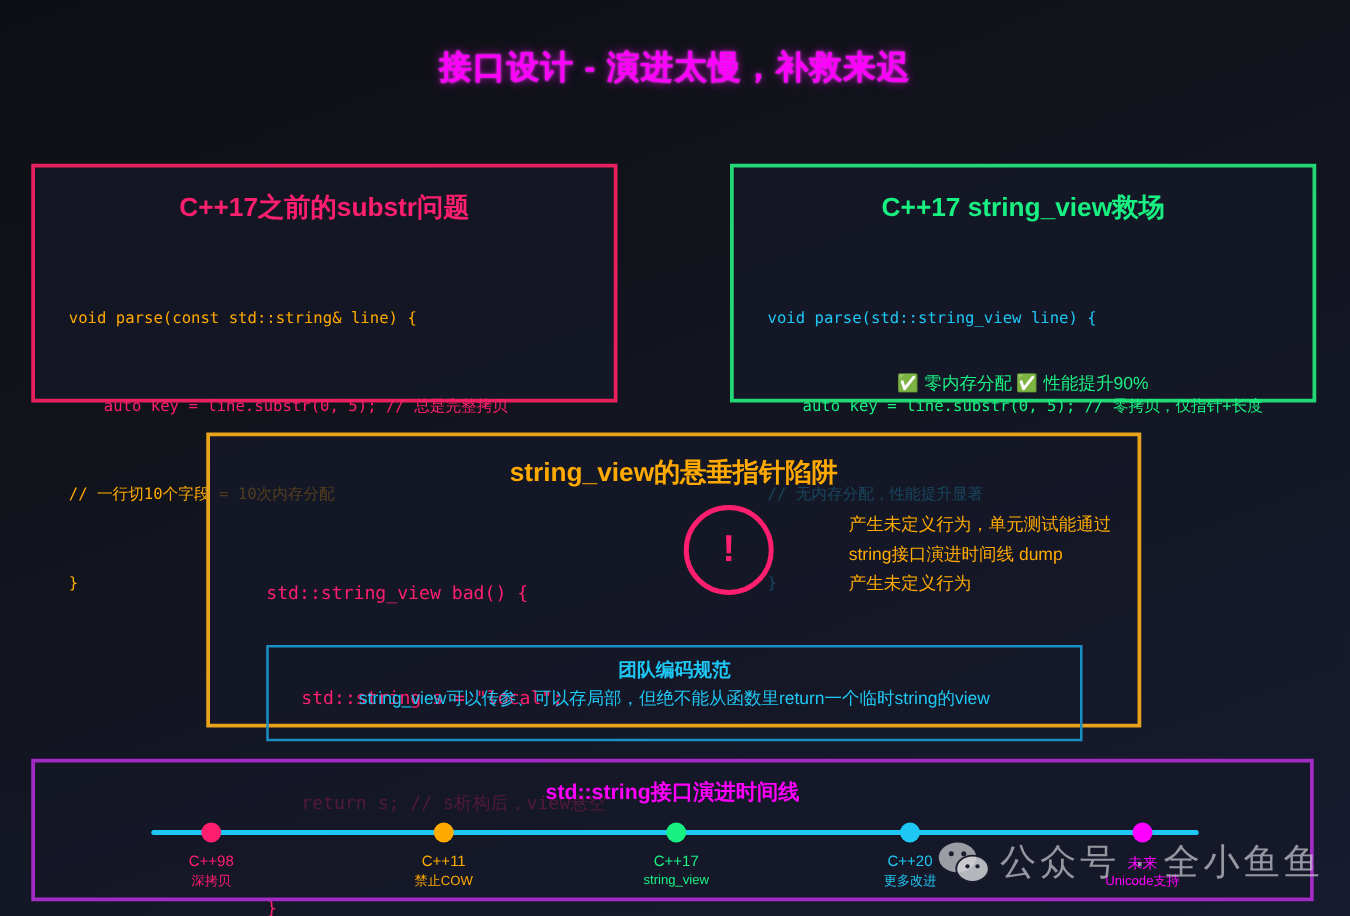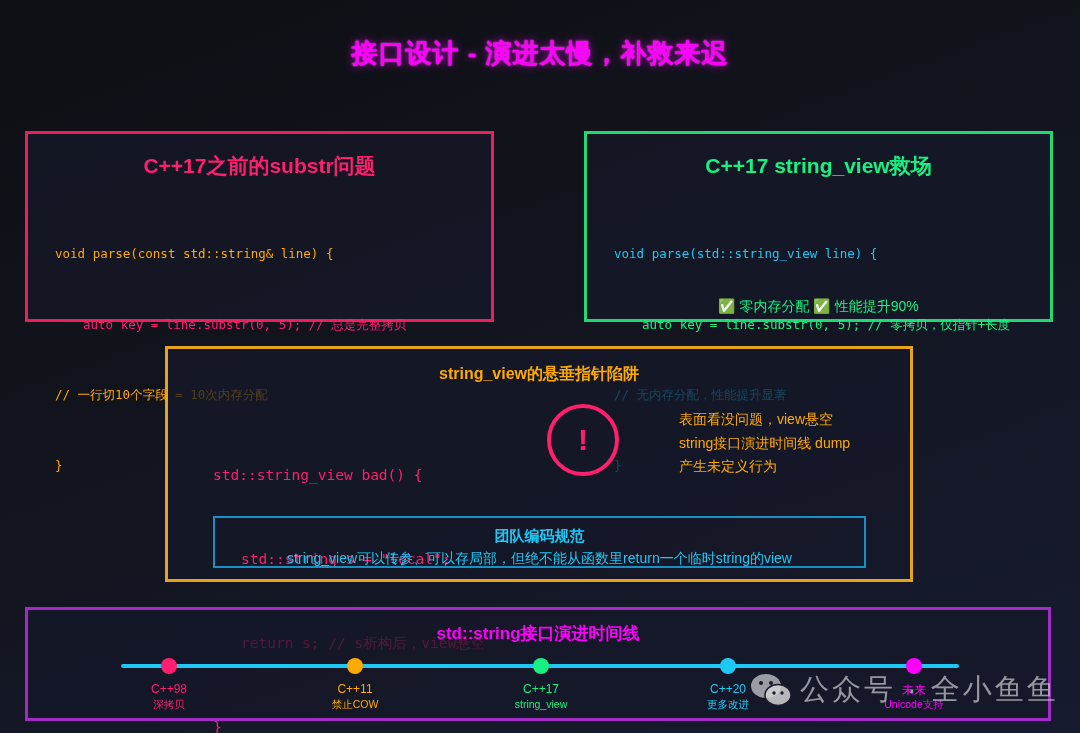--- a/index.html
+++ b/index.html
@@ -33,36 +33,36 @@
   #p1 .panel-title { top: 18px; font-size: 21px; color: #ff1f6e; }
   #p1 .code { left: 27px; top: 61px; font-size: 12.5px; line-height: 23.5px; }
   #p1 .foot { top: 164px; color: #ff1f6e; }
 
   #p2 { left: 584px; top: 131px; width: 469px; height: 191px; border-color: #21d874; }
   #p2 .panel-title { top: 18px; font-size: 21px; color: #18f082; }
   #p2 .code { left: 27px; top: 61px; font-size: 12.5px; line-height: 23.5px; }
   #p2 .foot { top: 164px; color: #18f082; }
 
   #p3 { left: 165px; top: 346px; width: 748px; height: 236px; border-color: #e8a21b; }
-  #p3 .panel-title { top: 15px; font-size: 16px; color: #ffaa00; }
+  #p3 .panel-title { top: 15px; font-size: 21px; color: #ffaa00; }
   #p3 .code { left: 45px; top: 56px; font-size: 14.5px; line-height: 28px; color: #ff1f6e; }
 
   .warn-circle {
     position: absolute; left: 379px; top: 55px; width: 72px; height: 72px;
     border: 4px solid #ff1f6e; border-radius: 50%; box-sizing: border-box;
     display: flex; align-items: center; justify-content: center;
     color: #ff1f6e; font-size: 30px; font-weight: bold;
   }
   .warn-notes {
     position: absolute; left: 511px; top: 59px; font-size: 14px; line-height: 23.5px;
     color: #ffaa00;
   }
   .warn-notes span { display: block; }
   .rule-box {
-    position: absolute; left: 45px; top: 167px; width: 653px; height: 52px;
+    position: absolute; left: 45px; top: 167px; width: 653px; height: 77px;
     border: 2px solid #1a8fc4; box-sizing: border-box; text-align: center;
     color: #1ec8f5;
   }
   .rule-title { margin-top: 9px; font-size: 15px; font-weight: bold; }
   .rule-text { margin-top: 4px; font-size: 14px; }
 
   #p4 { left: 25px; top: 607px; width: 1026px; height: 114px; border-color: #a22bc6; border-width: 3px; }
   #p4 .panel-title { top: 12px; font-size: 17px; color: #ff00ff; }
   .tl-line {
     position: absolute; left: 93px; top: 54px; width: 838px; height: 4px;
@@ -114,21 +114,21 @@
   <div class="code">
     <span class="ln">std::string_view bad() {</span>
     <span class="ln" style="padding-left:28px">std::string s = "local";</span>
     <span class="ln" style="padding-left:28px">return s; // s析构后，view悬空</span>
     <span class="ln">}</span>
   </div>
   <div class="warn-circle">
     <span>!</span>
   </div>
   <div class="warn-notes">
-    <span>表面看没问题，view悬空</span>
+    <span>产生未定义行为，单元测试能通过</span>
     <span>string接口演进时间线 dump</span>
     <span>产生未定义行为</span>
   </div>
   <div class="rule-box">
     <div class="rule-title">团队编码规范</div>
     <div class="rule-text">string_view可以传参、可以存局部，但绝不能从函数里return一个临时string的view</div>
   </div>
 </div>
 
 <div class="panel" id="p4">

